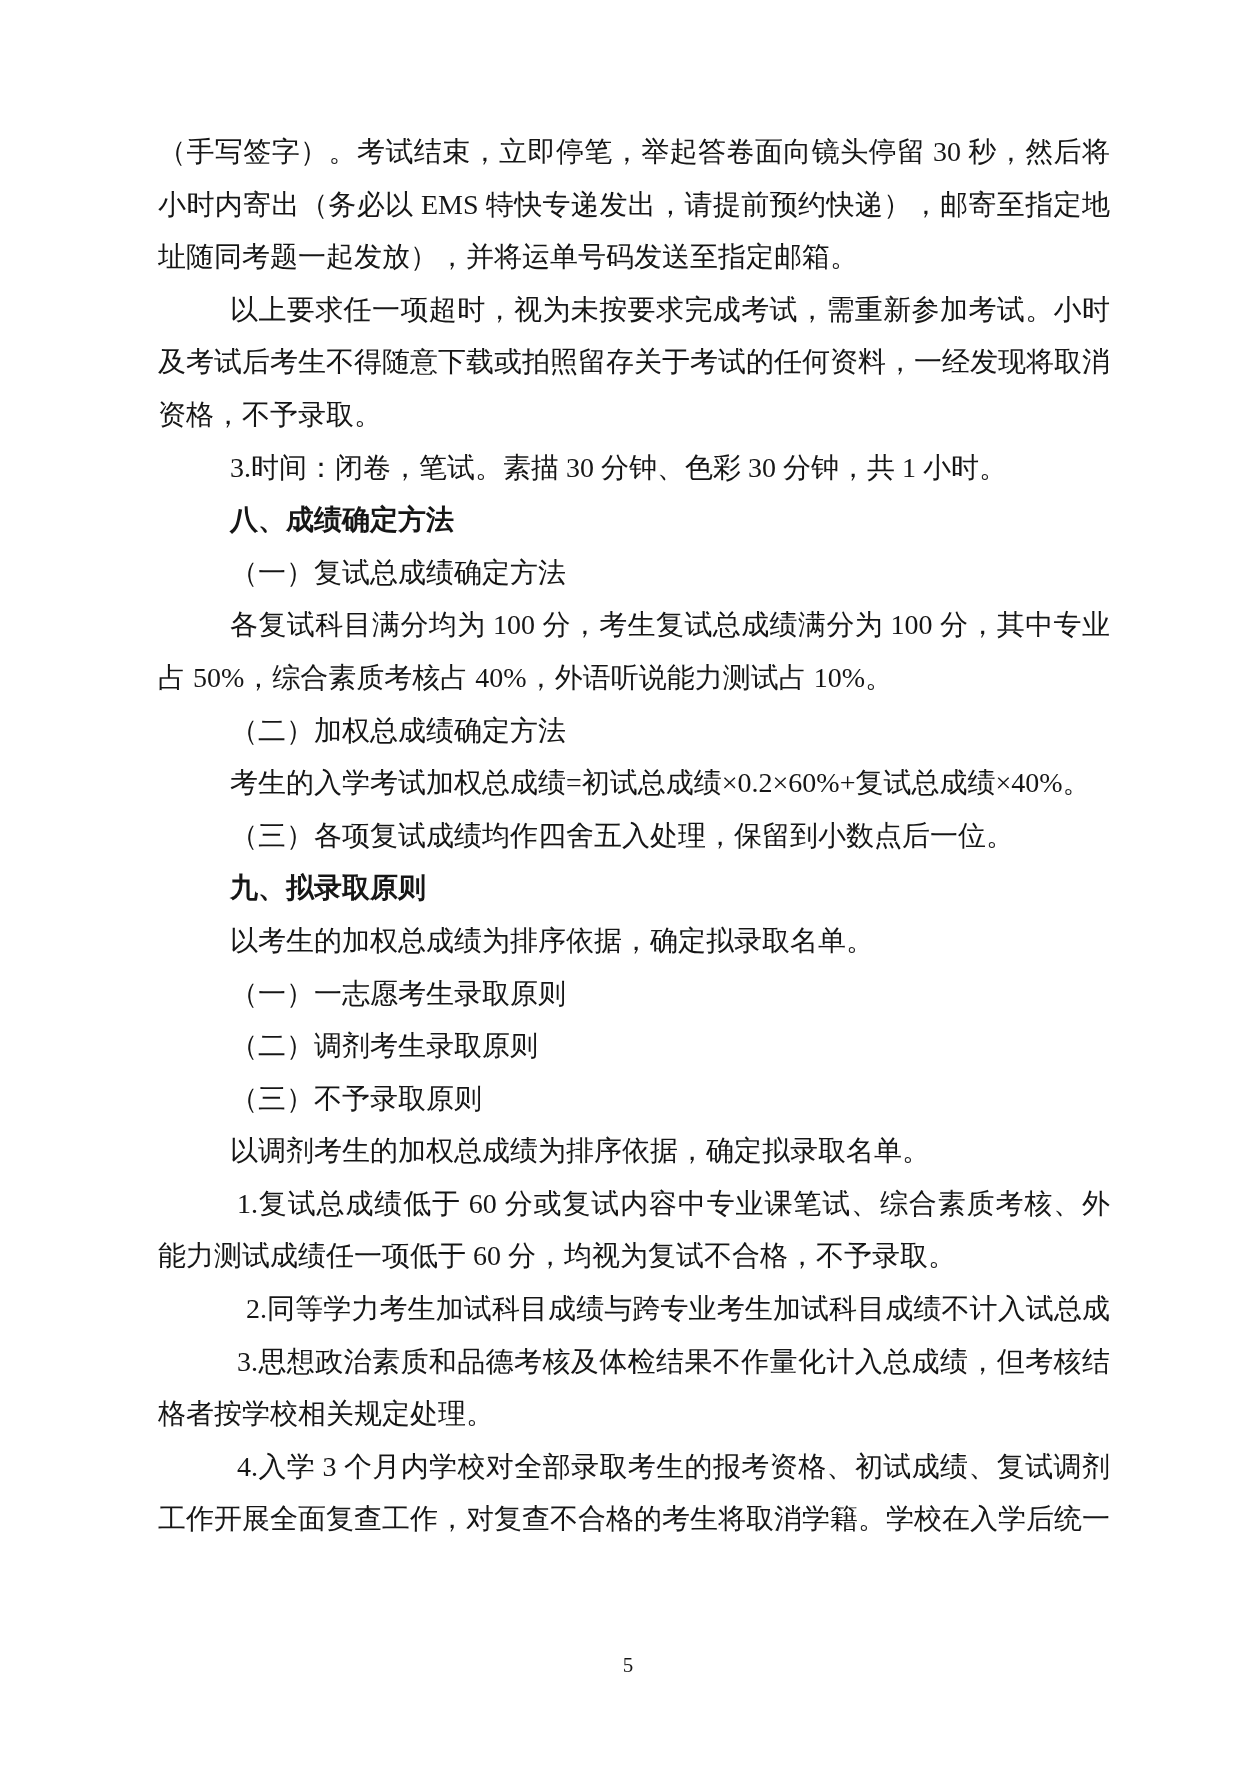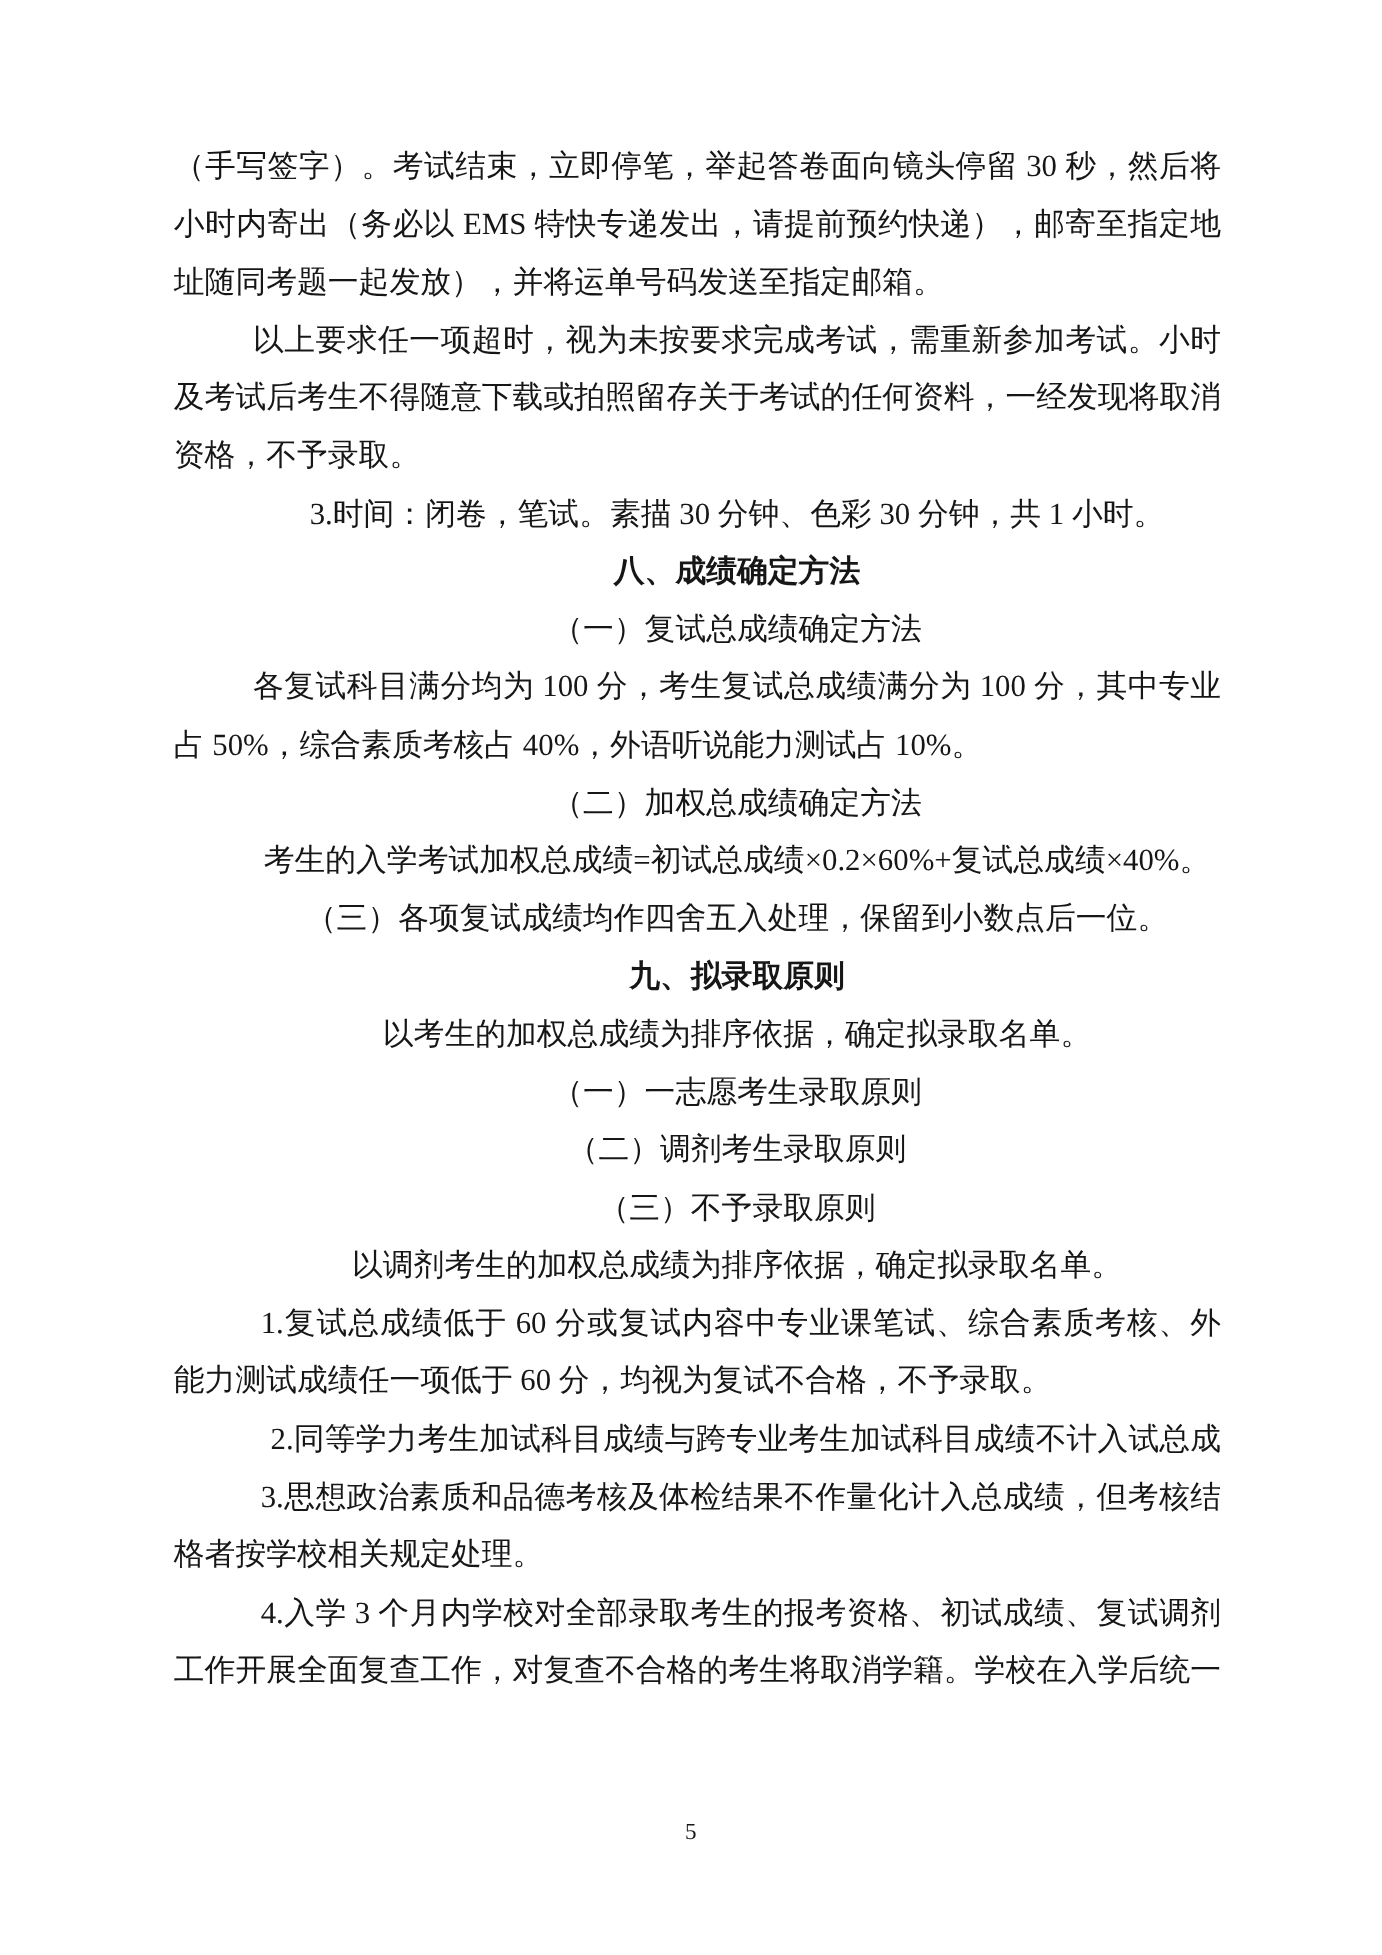--- a/index.html
+++ b/index.html
@@ -40,21 +40,21 @@
     white-space: normal;
     text-align: justify;
     text-align-last: justify;
     text-justify: inter-character;
     overflow: hidden;
   }
   .line.b {
     font-weight: 700;
   }
   .ind-0 { padding-left: 0; }
-  .ind-1 { padding-left: 72px; text-align: center; }
+  .ind-1 { padding-left: 72px; }
   .ind-2 { padding-left: 79px; }
   .ind-3 { padding-left: 88px; }
   .pagenum {
     position: absolute;
     left: 0;
     top: 1648px;
     width: 1256px;
     height: 34px;
     line-height: 34px;
     text-align: center;

